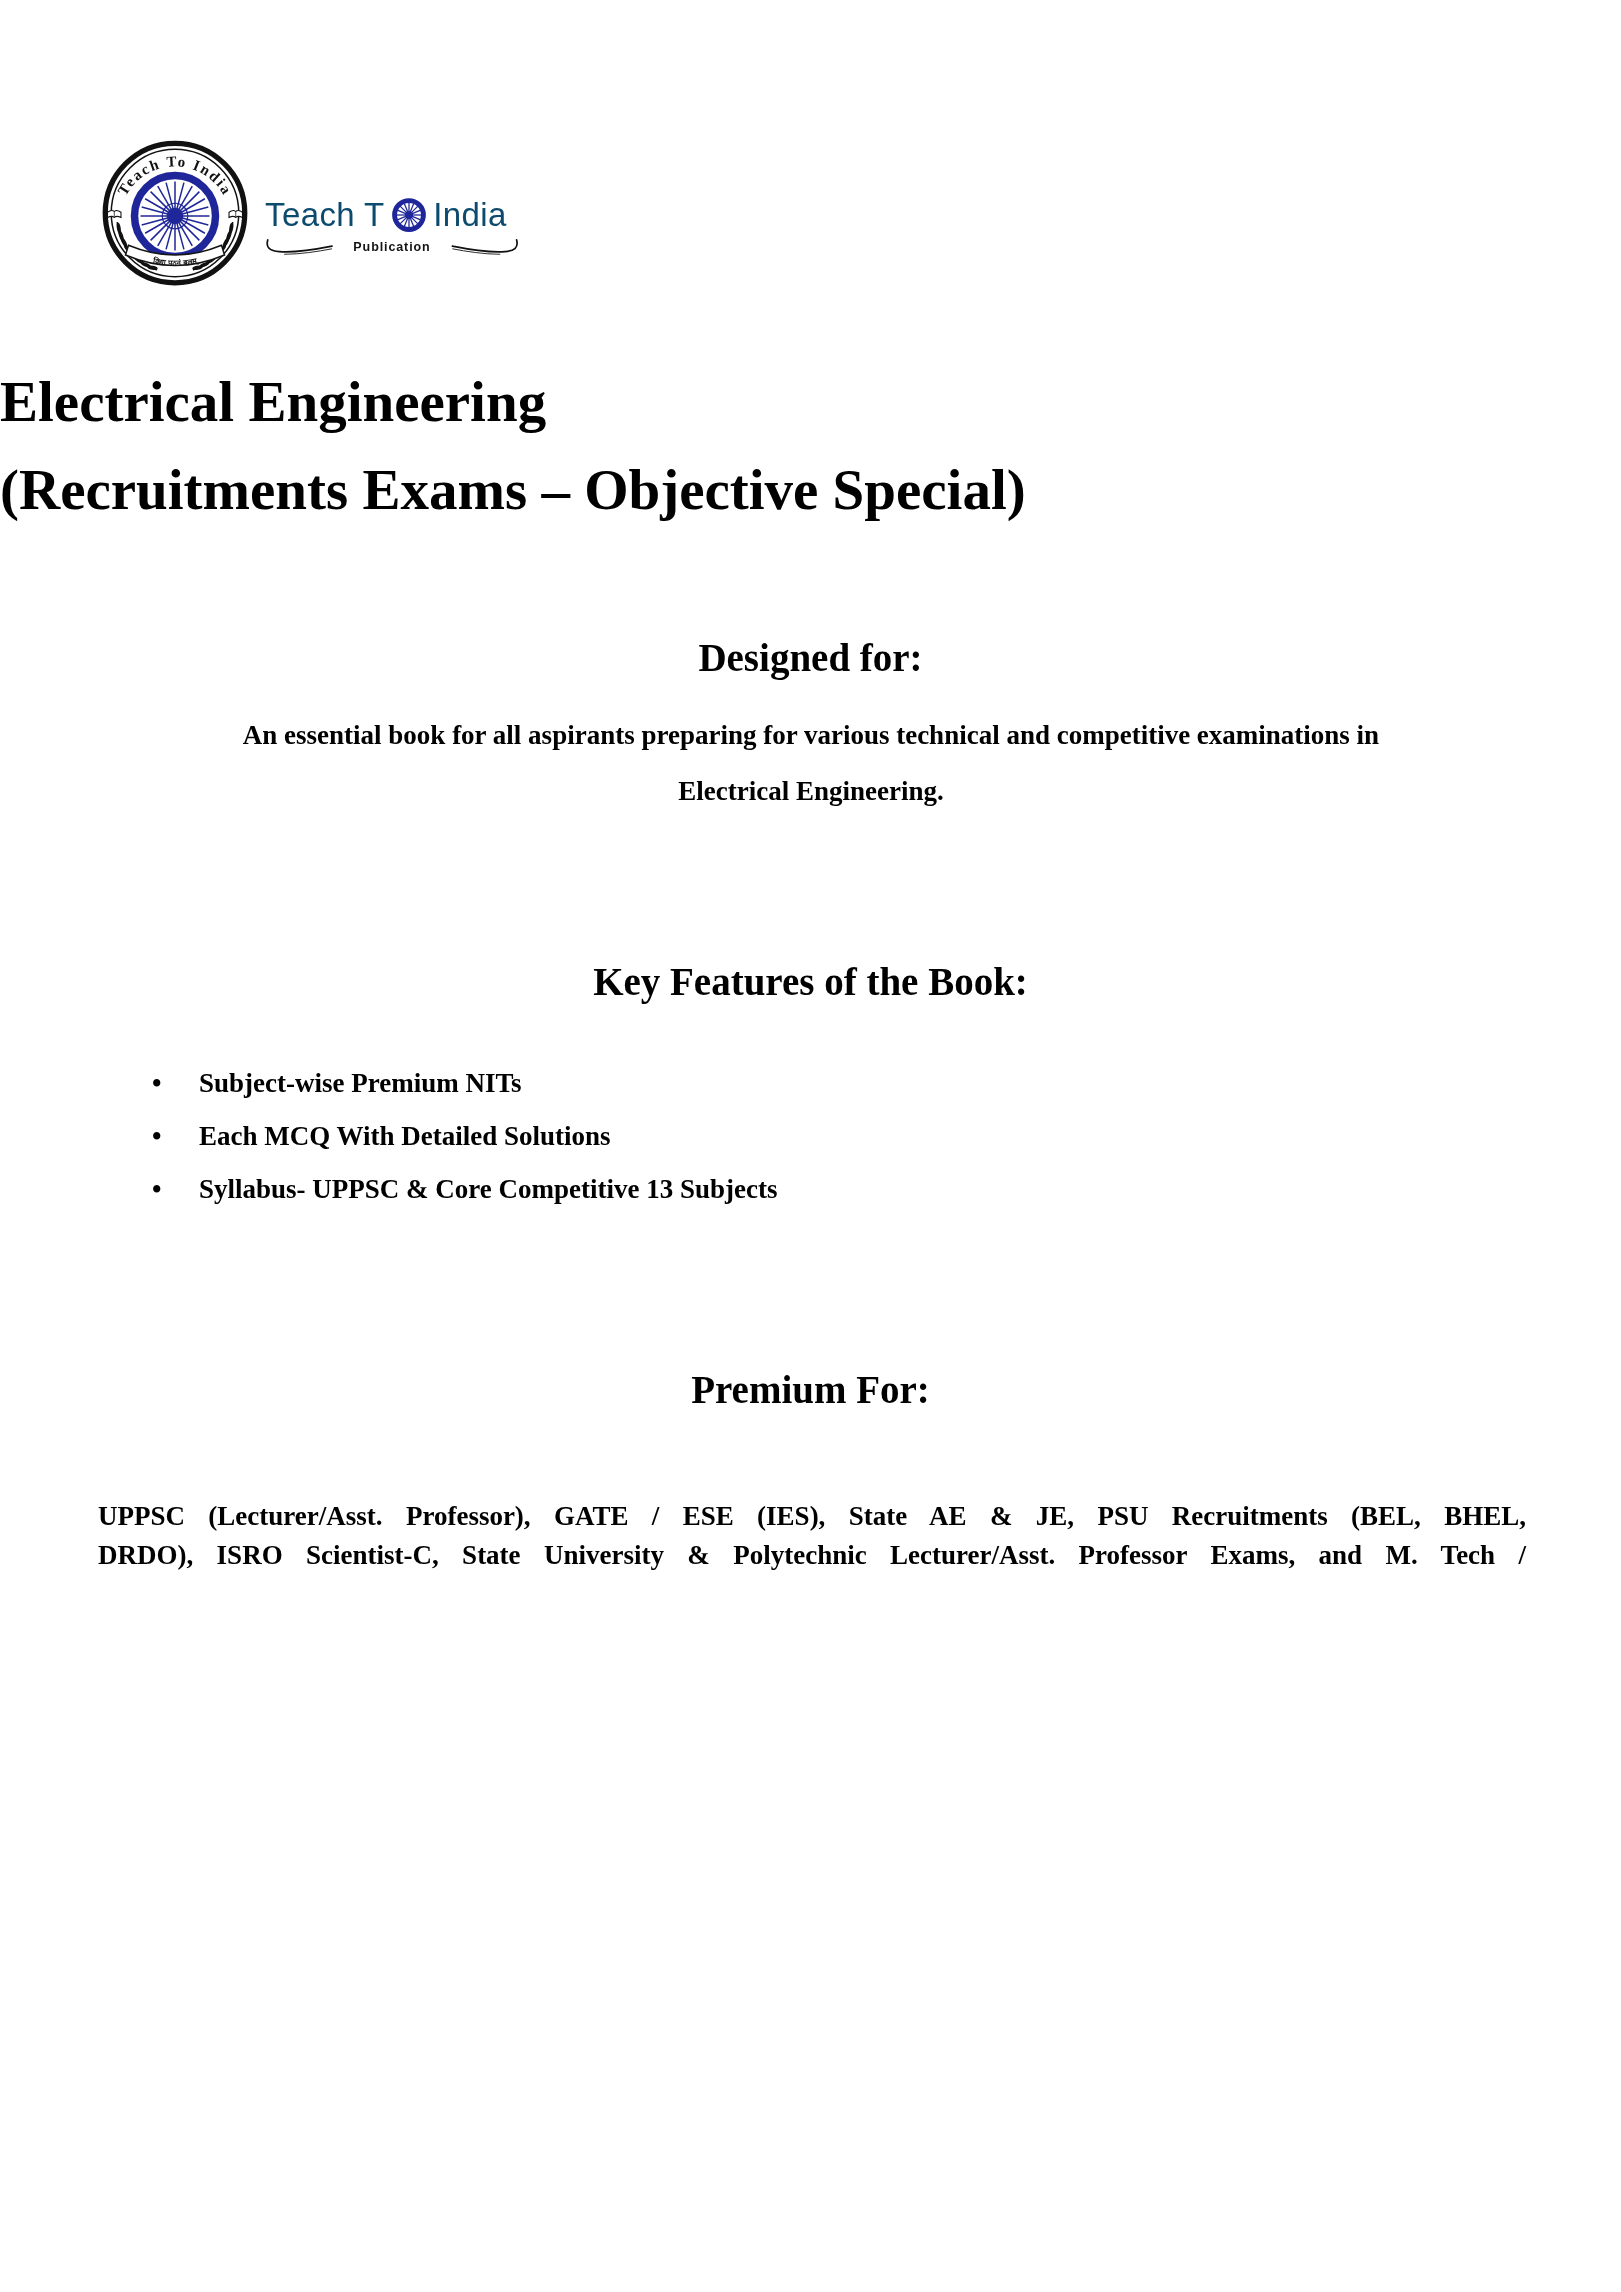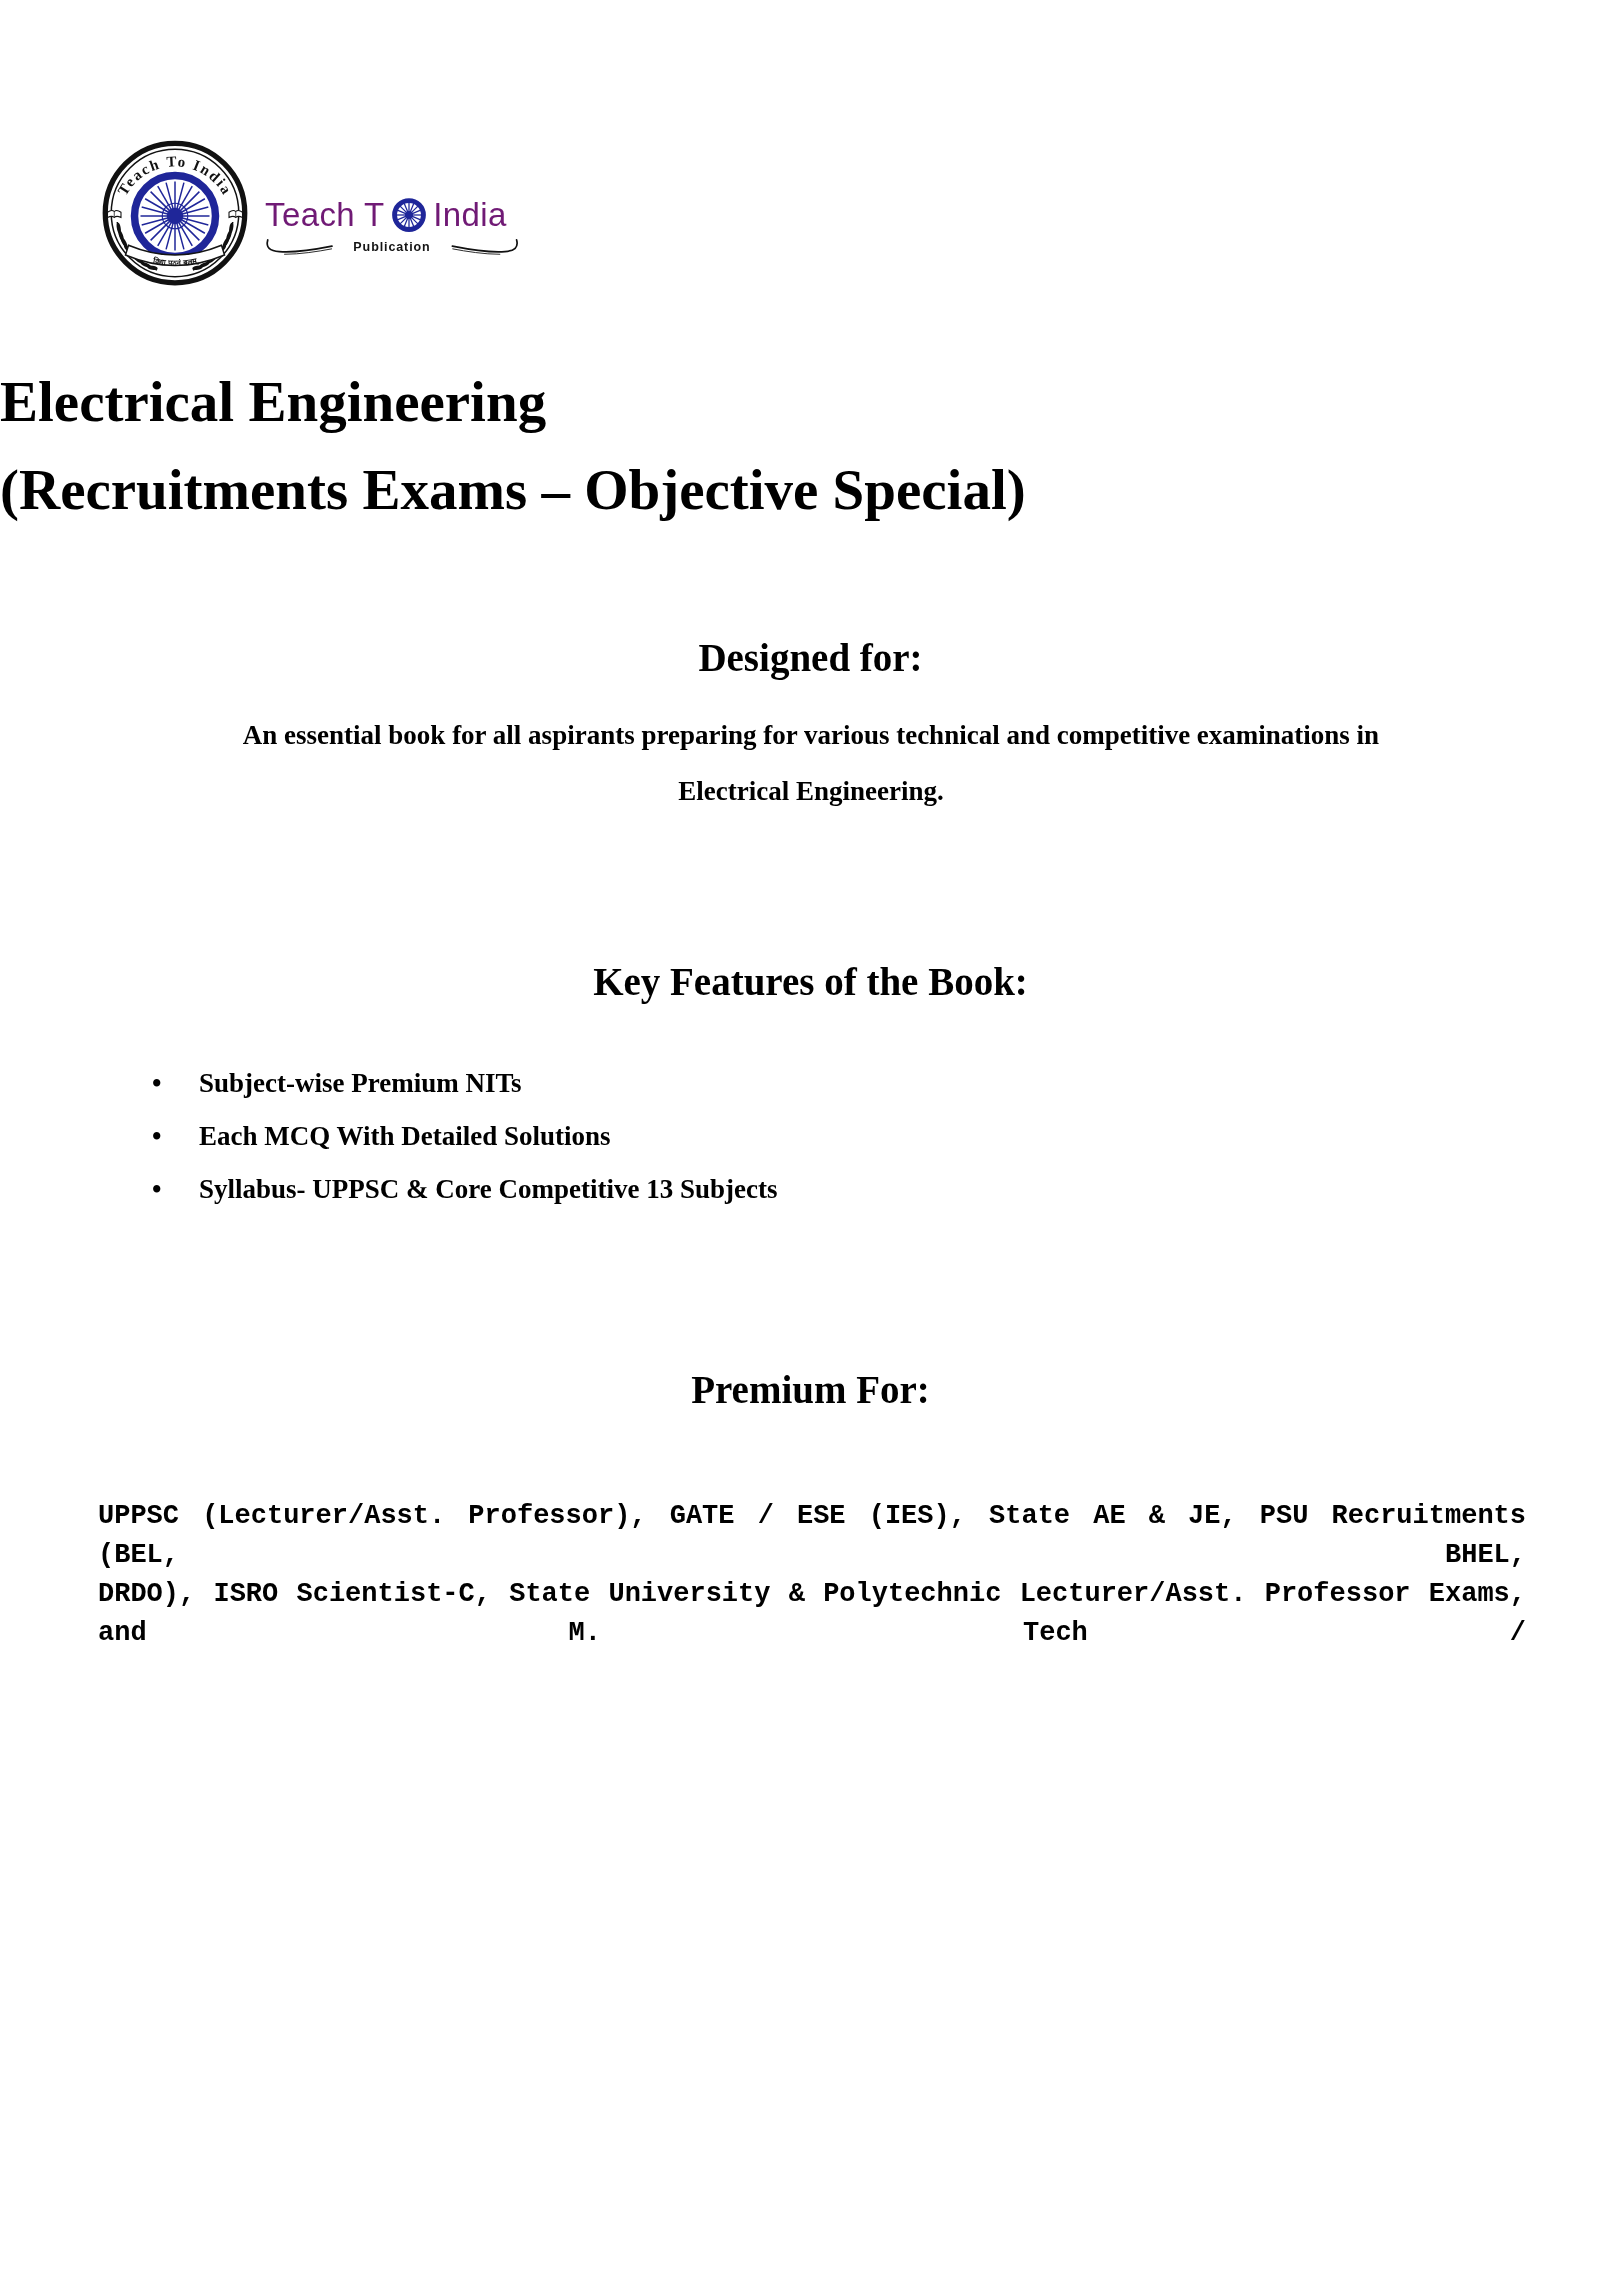--- a/index.html
+++ b/index.html
@@ -10,21 +10,21 @@
     color:#000;
     overflow:hidden;
     font-family:"Liberation Serif", serif;
   }
   
   .seal{position:absolute;left:100px;top:138px;width:150px;height:150px;}
   .wordmark{
     position:absolute;left:265px;top:193px;height:43px;
     display:flex;align-items:center;gap:6.3px;
     font-family:"Liberation Sans", sans-serif;
-    font-weight:400;font-size:33px;letter-spacing:0.4px;color:#701a75;
+    font-weight:400;font-size:33px;letter-spacing:0.4px;color:#0c4a6e;
   }
   .wordmark .chakra-small{display:block;}
   .tagline{
     position:absolute;left:265px;top:236px;width:254px;
     display:flex;align-items:center;justify-content:center;gap:20px;
   }
   .tagline .word{
     font-family:"Liberation Sans", sans-serif;
     font-weight:700;font-size:12.5px;letter-spacing:0.9px;color:#141414;
   }
@@ -49,21 +49,21 @@
   }
   .feature-item{
     display:flex;align-items:center;height:53px;
     font-weight:700;font-size:27px;
   }
   .feature-item .dot{width:47px;font-size:27px;}
   .useful-body{
     position:absolute;left:98px;top:1497px;width:1428px;
     font-weight:700;font-size:27px;line-height:39px;
   }
-  .useful-body .jline{text-align:justify;text-align-last:justify;font-family:Liberation Mono, monospace;}
+  .useful-body .jline{text-align:justify;text-align-last:justify;}
   .useful-body .lline{text-align:left;}
 </style>
 </head>
 <body>
 
 <div class="page">
 
   <svg class="seal" viewBox="0 0 200 200">
 
     <circle cx="100" cy="100" r="93" fill="#fff" stroke="#111" stroke-width="7"></circle>

